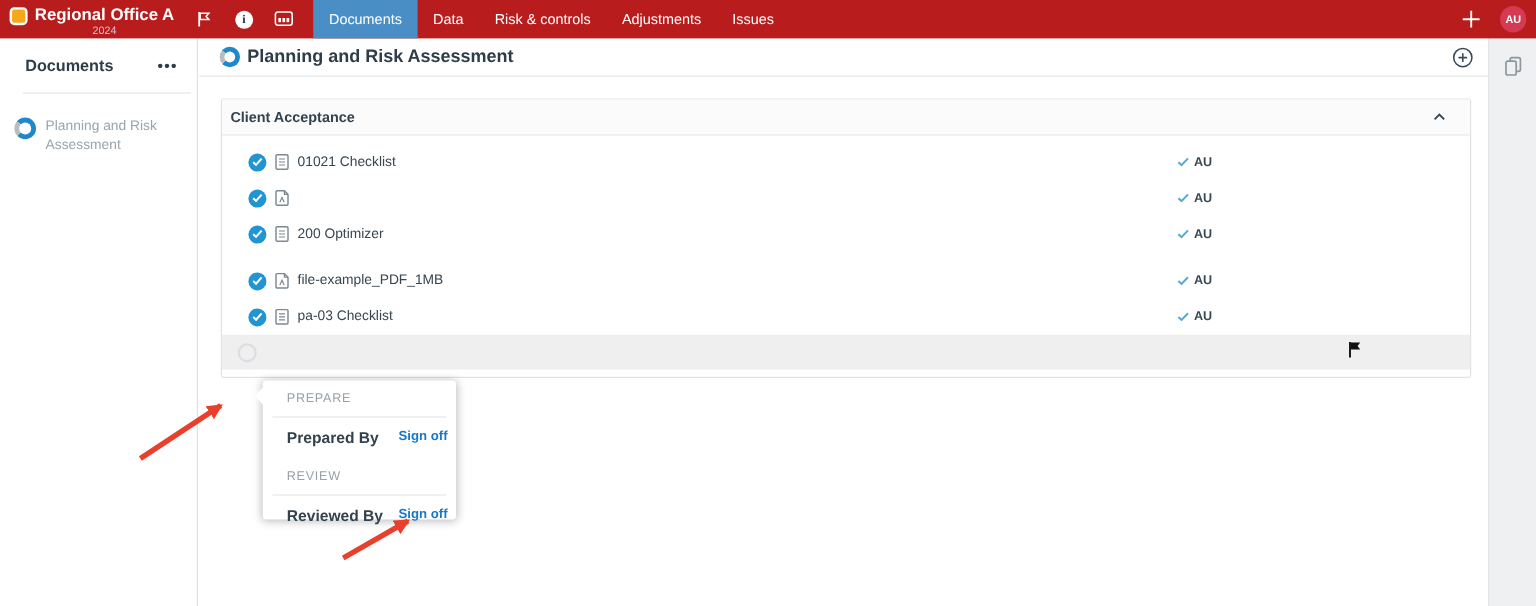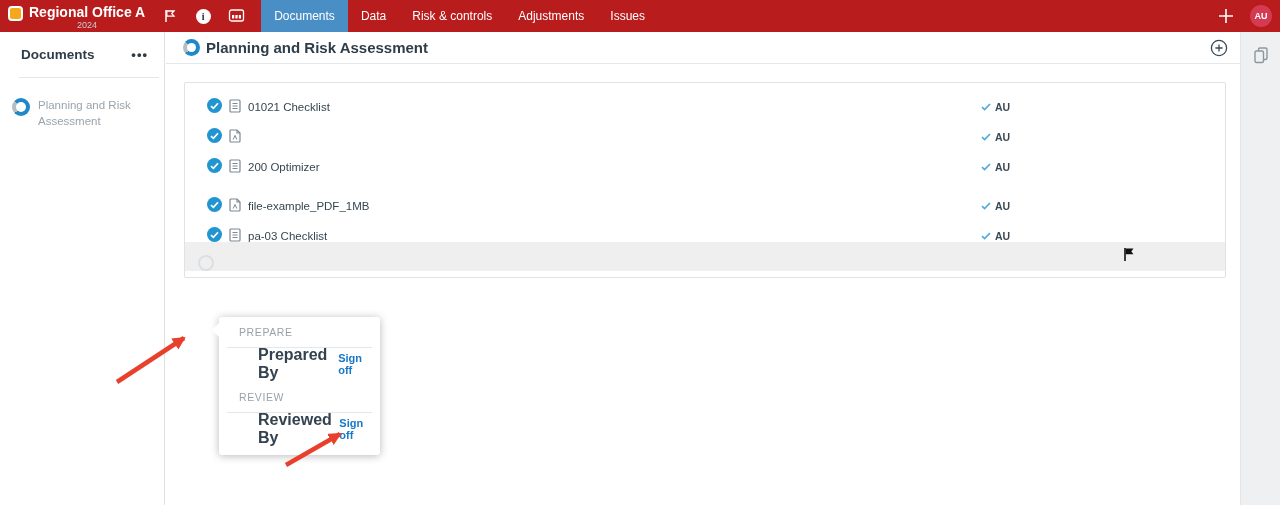--- a/index.html
+++ b/index.html
@@ -63,47 +63,47 @@
   .card { position:absolute; top:82px; left:184px; width:1042px; background:#fff;
           border:1px solid #dfe3e6; border-radius:2px; z-index:1; }
   .section-header { height:30px; background:#fbfbfc; border-bottom:1px solid #e7eaec;
                     display:flex; align-items:center; justify-content:space-between; padding:0 20px 0 7px; }
   .section-header + .rows { padding-top:7px; }
   .section-title { font-size:12px; font-weight:700; color:#33424e; }
   .collapse-btn { cursor:pointer; display:flex; align-items:center; }
   .rows.first { padding-bottom:9px; }
   .rows.second { padding-bottom:6px; }
   .sec2-header { border-top:1px solid #e7eaec; }
-  .doc-row { position:relative; height:30px; display:flex; align-items:flex-end; padding-left:22px; }
+  .doc-row { position:relative; height:30px; display:flex; align-items:center; padding-left:22px; }
   .doc-row .name { font-size:11.5px; color:#374650; margin-left:7px; }
   .check-circle { width:15px; height:15px; border-radius:50%; background:#2095d2;
                   display:flex; align-items:center; justify-content:center; margin-right:7px; cursor:pointer; flex:0 0 15px; }
   .doc-signoff { position:absolute; left:796px; display:flex; align-items:center; gap:4px; }
   .doc-signoff .initials { font-size:10.5px; font-weight:700; color:#3a4a55; }
   .selected-row { height:29px; background:#efefef; padding-left:13px; }
   .empty-circle { width:16px; height:16px; border-radius:50%; border:2px solid #dcdfe2;
                   background:transparent; cursor:pointer; flex:0 0 16px; }
   .row-flag { position:absolute; left:936px; top:4px; cursor:pointer; }
 
   
-  .popup { position:absolute; left:219px; top:317px; width:161px; height:138px; background:#fff;
+  .popup { position:absolute; left:219px; top:317px; width:161px; height:116px; background:#fff;
            border-radius:3px; box-shadow:0 1px 8px rgba(0,0,0,0.28); z-index:5; }
   .popup::before { content:''; position:absolute; left:-5px; top:8px; width:10px; height:10px;
                    background:#fff; transform:rotate(45deg); }
   .p-label { position:absolute; left:20px; font-size:10.5px; letter-spacing:.6px; color:#98a2ab; }
   .p-label.l1 { top:9px; }
   .p-label.l2 { top:74px; }
   .p-div { position:absolute; left:8px; right:8px; border-top:1px solid #e4e7e9; }
   .p-div.d1 { top:30px; }
   .p-div.d2 { top:95px; }
   .p-row { position:absolute; left:20px; right:7px; height:16px; display:flex;
            align-items:center; justify-content:space-between; }
   .p-row.r1 { top:39px; }
   .p-row.r2 { top:104px; }
-  .p-row .who { font-size:16px; font-weight:700; color:#33424e;margin-left:19px; }
+  .p-row .who { font-size:13px; font-weight:700; color:#33424e; }
   .p-row .signoff-link { font-size:11px; font-weight:700; color:#1878c8; cursor:pointer; }
 
   
   .arrows { position:absolute; top:0; left:0; z-index:20; pointer-events:none; }
 </style>
 </head>
 <body>
 
 <div class="page">
 
@@ -191,20 +191,28 @@
     <span class="add-btn">
       <svg width="18" height="18" viewBox="0 0 18 18">
         <circle cx="9" cy="9" r="7.6" fill="none" stroke="#3a4a55" stroke-width="1.3"></circle>
         <path d="M9 5.4 V12.6 M5.4 9 H12.6" stroke="#3a4a55" stroke-width="1.3" fill="none"></path>
       </svg>
     </span>
   </div>
 
   <div class="card">
 
+    <div class="section-header">
+      <span class="section-title">Client Acceptance</span>
+      <span class="collapse-btn">
+        <svg width="11" height="7" viewBox="0 0 11 7">
+          <path d="M1.5 5.5 L5.5 1.5 L9.5 5.5" fill="none" stroke="#33424e" stroke-width="1.5"></path>
+        </svg>
+      </span>
+    </div>
     <div class="rows first">
 
       <div class="doc-row">
         <span class="check-circle">
           <svg width="9" height="8" viewBox="0 0 9 8">
             <path d="M1 4.2 L3.4 6.4 L8 1.2" fill="none" stroke="#fff" stroke-width="1.7"></path>
           </svg>
         </span>
         <svg width="12" height="14" viewBox="0 0 12 14">
           <rect x="1" y="1" width="10" height="12" rx="1" fill="none" stroke="#7d8891" stroke-width="1.2"></rect>

